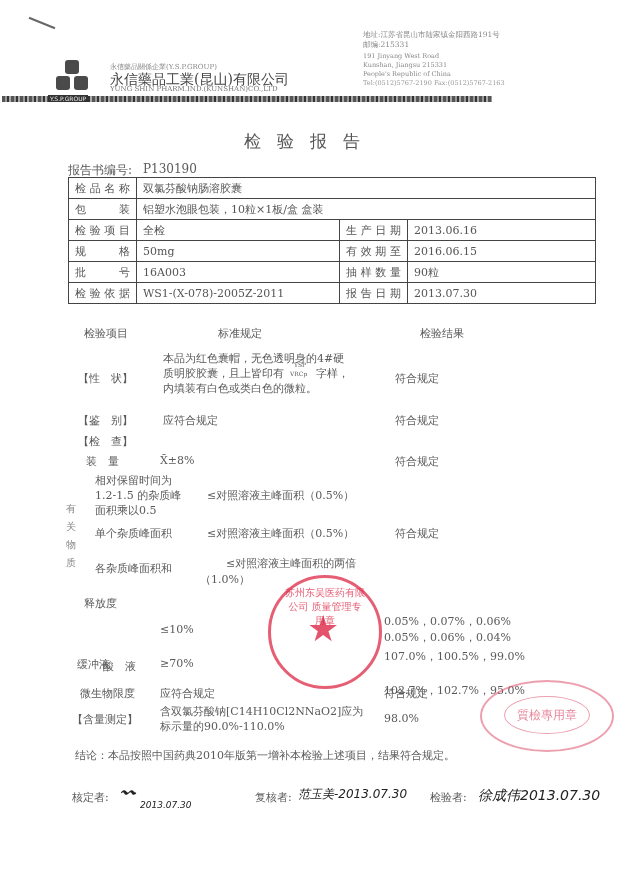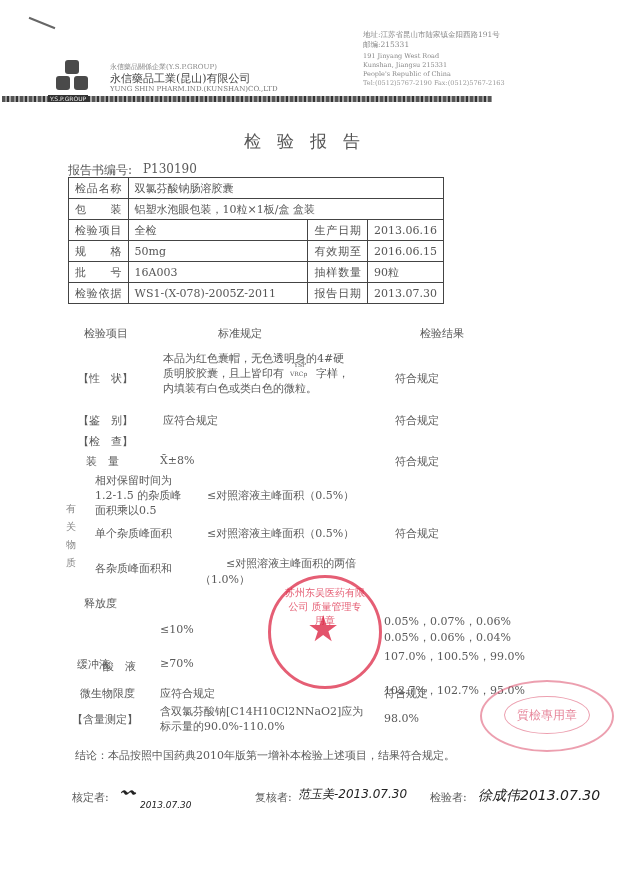--- a/index.html
+++ b/index.html
@@ -4,21 +4,21 @@
 <style>
   html,body{margin:0;padding:0;background:#fff;}
   body{width:620px;height:876px;position:relative;overflow:hidden;font-family:"DejaVu Serif",serif;color:#555;}
   .t{position:absolute;white-space:nowrap;font-size:11px;color:#5a5a5a;}
   .mark{position:absolute;left:28px;top:22px;width:28px;height:2px;background:#666;transform:rotate(22deg);}
   .logo{position:absolute;left:52px;top:58px;width:40px;height:40px;}
   .hex{position:absolute;width:14px;height:14px;background:#4a4a4a;border-radius:3px;}
   .band{position:absolute;left:2px;top:96px;width:490px;height:6px;background:repeating-linear-gradient(90deg,#555 0 3px,#999 3px 5px,#333 5px 7px,#aaa 7px 9px);}
   .band-tag{position:absolute;left:48px;top:95px;font-size:6px;color:#eee;background:#333;padding:0 2px;font-family:"DejaVu Sans",sans-serif;}
   .title{position:absolute;left:0;width:620px;top:130px;text-align:center;font-size:17px;letter-spacing:16px;color:#555;}
-  table.info{position:absolute;left:68px;top:177px;width:376px;border-collapse:collapse;font-size:11px;}
+  table.info{position:absolute;left:68px;top:177px;width:528px;border-collapse:collapse;font-size:11px;}
   table.info td{border:1px solid #444;height:20px;padding:0 6px;color:#555;}
   table.info td.lbl{width:55px;text-align:justify;text-align-last:justify;}
   .seal1{position:absolute;left:268px;top:575px;width:108px;height:108px;border:3px solid rgba(220,40,70,0.75);border-radius:50%;}
   .seal1 .star{position:absolute;left:36px;top:30px;font-size:36px;color:rgba(220,40,70,0.8);}
   .seal1 .ring{position:absolute;left:0;top:8px;width:108px;text-align:center;font-size:10px;color:rgba(220,40,70,0.75);}
   .seal2{position:absolute;left:480px;top:680px;width:130px;height:68px;border:2px solid rgba(220,80,110,0.55);border-radius:50%;}
   .seal2 .inner{position:absolute;left:22px;top:14px;width:84px;height:36px;border:1px solid rgba(220,80,110,0.55);border-radius:50%;text-align:center;line-height:36px;font-size:12px;color:rgba(220,80,110,0.7);}
   .sig{position:absolute;font-family:"DejaVu Sans",sans-serif;color:#222;font-style:italic;}
 </style>
 </head>
@@ -26,21 +26,21 @@
 
 <div class="mark"></div>
 
 <div class="logo">
   <div class="hex" style="left:13px;top:2px;"></div>
   <div class="hex" style="left:4px;top:18px;"></div>
   <div class="hex" style="left:22px;top:18px;"></div>
 </div>
 
 <div class="t" style="left:110px;top:62px;font-size:7px;color:#888;">永信藥品關係企業(Y.S.P.GROUP)</div>
-<div class="t" style="left:110px;top:71px;font-size:11px;color:#444;">永信藥品工業(昆山)有限公司</div>
+<div class="t" style="left:110px;top:71px;font-size:14px;color:#444;">永信藥品工業(昆山)有限公司</div>
 <div class="t" style="left:110px;top:85px;font-size:7px;color:#777;">YUNG SHIN PHARM.IND.(KUNSHAN)CO.,LTD</div>
 
 <div class="t" style="left:363px;top:30px;font-size:7.5px;color:#888;">地址:江苏省昆山市陆家镇金阳西路191号</div>
 <div class="t" style="left:363px;top:40px;font-size:7.5px;color:#888;">邮编:215331</div>
 <div class="t" style="left:363px;top:52px;font-size:6.5px;color:#888;">191 Jinyang West Road</div>
 <div class="t" style="left:363px;top:61px;font-size:6.5px;color:#888;">Kunshan, Jiangsu 215331</div>
 <div class="t" style="left:363px;top:70px;font-size:6.5px;color:#888;">People's Republic of China</div>
 <div class="t" style="left:363px;top:79px;font-size:6.5px;color:#999;">Tel:(0512)5767-2190  Fax:(0512)5767-2163</div>
 
 <div class="band"></div>

